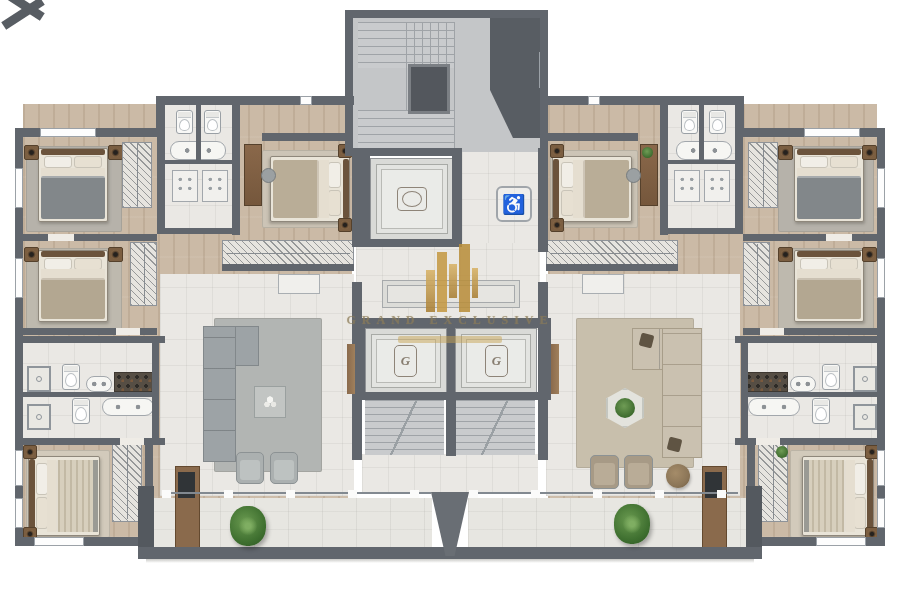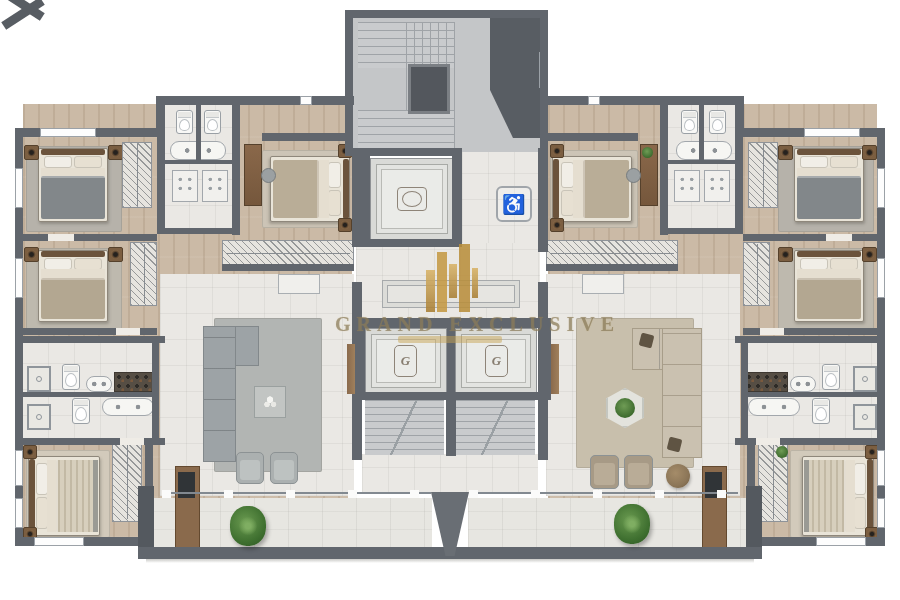--- a/index.html
+++ b/index.html
@@ -119,21 +119,21 @@
   .elev::after{content:"";position:absolute;inset:10px;border:1px solid #b9bab6;background:#eaebe8}
   .embA{position:absolute;border:1.5px solid #8e8478;border-radius:4px;z-index:2}
   .embA::after{content:"";position:absolute;inset:3px 4px;border:1px solid #8e8478;border-radius:50%}
   .embG{position:absolute;border:1.5px solid #8e8478;border-radius:5px;z-index:2;
        color:#877d70;font:italic 700 13px "Liberation Serif",serif;
        display:flex;align-items:center;justify-content:center}
   .wcb{position:absolute;border:2px solid #a0a5aa;border-radius:6px;color:#7e838a;font-size:19px;
        display:flex;align-items:center;justify-content:center;background:rgba(255,255,255,.25)}
   
   .brand{position:absolute;text-align:center;font-family:"Liberation Serif",serif;font-weight:700;
-       font-size:20px;letter-spacing:6px;color:rgba(128,116,92,.62);z-index:9;
+       font-size:12px;letter-spacing:6px;color:rgba(128,116,92,.62);z-index:9;
        text-shadow:0 0 1px rgba(201,162,75,.35);white-space:nowrap}
   .goldbar{position:absolute;background:rgba(198,160,80,.48);border-radius:2px;filter:blur(.6px);z-index:9}
   .logo{position:absolute;z-index:9;opacity:.95}
 </style>
 </head>
 <body>
 
 <div class="scene">
 
   <div class="abs wood" style="left:23px;top:104px;width:329px;height:434px"></div>

